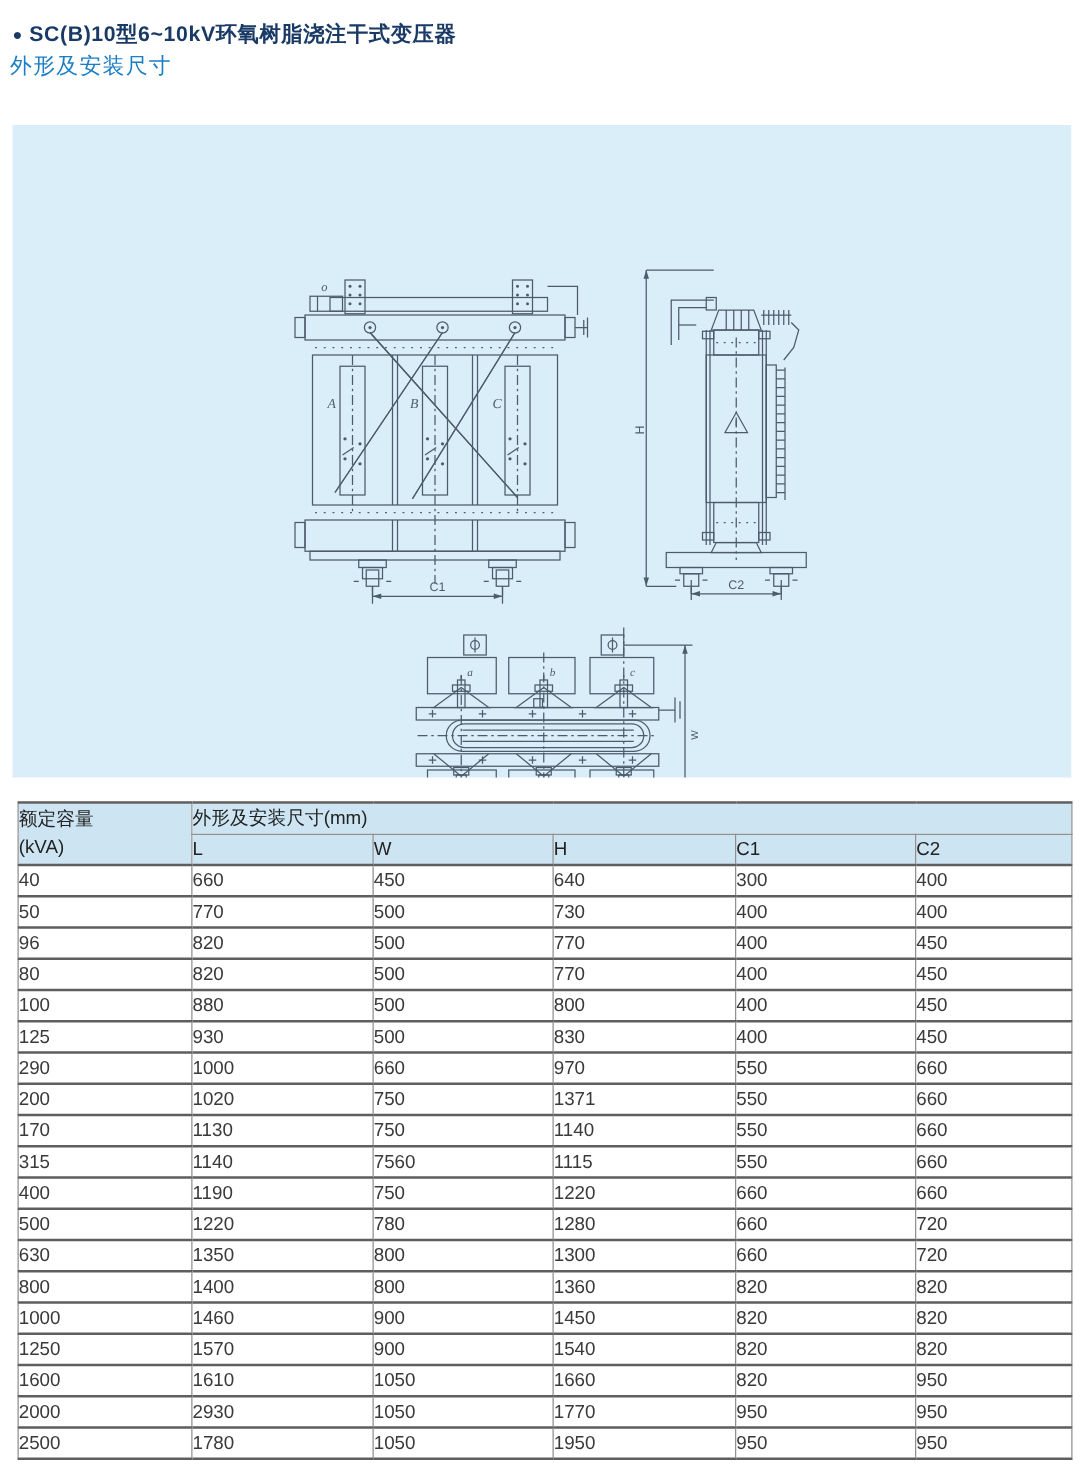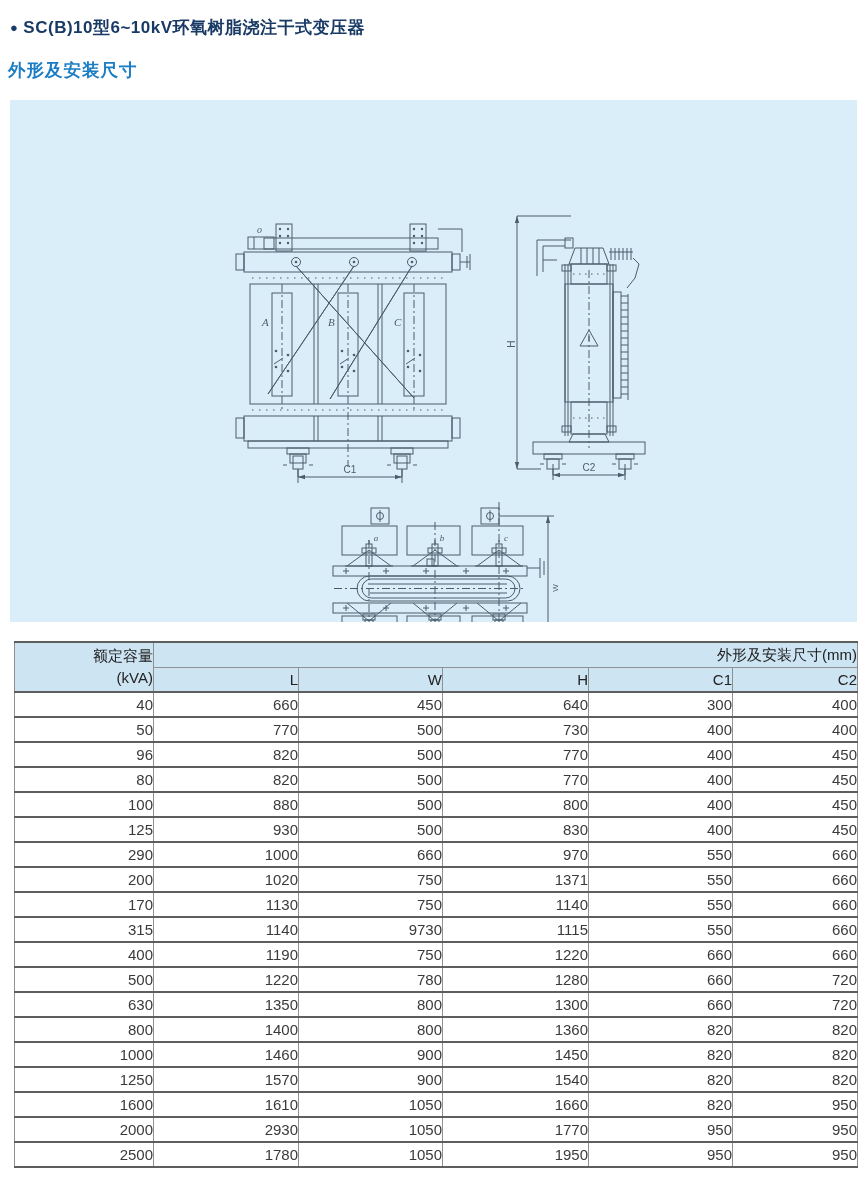--- a/index.html
+++ b/index.html
@@ -1,40 +1,40 @@
 <!DOCTYPE html>
 <html style="--title: #1a3a66; --subtitle: #1b7ec5; --panel: #d9eef9; --table-header: #cde4f3; --line: #4d5c6a; --grid-dark: #5e5e5e; --grid-light: #909090; --cell-text: #3a3a3a;"><head>
 <meta charset="utf-8">
 <style>
   html,body{margin:0;padding:0;background:#fff;}
   .page{position:relative;width:867px;height:1186px;background:#fff;overflow:hidden;
         font-family:"Liberation Sans",sans-serif;}
   .title-row{position:absolute;left:10px;top:16px;display:flex;align-items:center;
              color:var(--title,#1a3a66);font-size:17px;font-weight:bold;letter-spacing:.5px;}
   .bullet{font-size:13px;margin-right:5px;}
-  .subtitle{position:absolute;left:8px;top:58px;color:var(--subtitle,#1b7ec5);
-            font-size:17.5px;letter-spacing:1px;font-weight:bold;}
+  .subtitle{position:absolute;left:8px;top:40px;color:var(--subtitle,#1b7ec5);
+            font-size:17.5px;letter-spacing:1px;}
   .panel{position:absolute;left:10px;top:100px;width:847px;height:522px;
          background:var(--panel,#d9eef9);}
   
   .draw, .draw line, .draw rect, .draw path, .draw polyline, .draw polygon, .draw circle
         {stroke:var(--line,#4d5c6a);fill:none;stroke-width:1;}
   .draw .fl, .draw .fl *{fill:var(--line,#4d5c6a);stroke:none;}
   .draw text{fill:var(--line,#4d5c6a);stroke:none;font-family:"Liberation Sans",sans-serif;}
   .draw text.it{font-family:"Liberation Serif",serif;font-style:italic;}
   .dash{stroke-dasharray:8 3 2 3;stroke-width:.8;}
   .w2{stroke-width:2.6;}
   .bgln{stroke:var(--panel,#d9eef9);stroke-width:1;}
   .rb12{stroke-width:12;stroke-dasharray:1.5 5.5;}
   .rb20{stroke-width:20;stroke-dasharray:1.5 4.5;}
   .rb32{stroke-width:32;stroke-dasharray:1.5 4.5;}
   .thin{stroke-width:.7;}
   
   table.dim{position:absolute;left:14px;top:641px;width:843px;border-collapse:collapse;
-            table-layout:fixed;text-align:right;color:var(--cell-text,#3a3a3a);
+            table-layout:fixed;text-align:left;color:var(--cell-text,#3a3a3a);
             font-size:15px;border-top:2px solid var(--grid-dark,#555);
             border-bottom:2px solid var(--grid-dark,#555);}
   table.dim th, table.dim td{height:23px;line-height:23px;padding:0;overflow:hidden;
             border-left:1px solid var(--grid-light,#909090);
             border-right:1px solid var(--grid-light,#909090);
             border-top:2px solid var(--grid-dark,#606060);
             border-bottom:2px solid var(--grid-dark,#606060);
             font-weight:normal;white-space:nowrap;}
   table.dim th{background:var(--table-header,#cde4f3);color:#222;}
   table.dim th.cap{height:48px;line-height:22px;}
@@ -394,21 +394,21 @@
           <td>170</td>
           <td>1130</td>
           <td>750</td>
           <td>1140</td>
           <td>550</td>
           <td>660</td>
         </tr>
         <tr>
           <td>315</td>
           <td>1140</td>
-          <td>9730</td>
+          <td>7560</td>
           <td>1115</td>
           <td>550</td>
           <td>660</td>
         </tr>
         <tr>
           <td>400</td>
           <td>1190</td>
           <td>750</td>
           <td>1220</td>
           <td>660</td>

